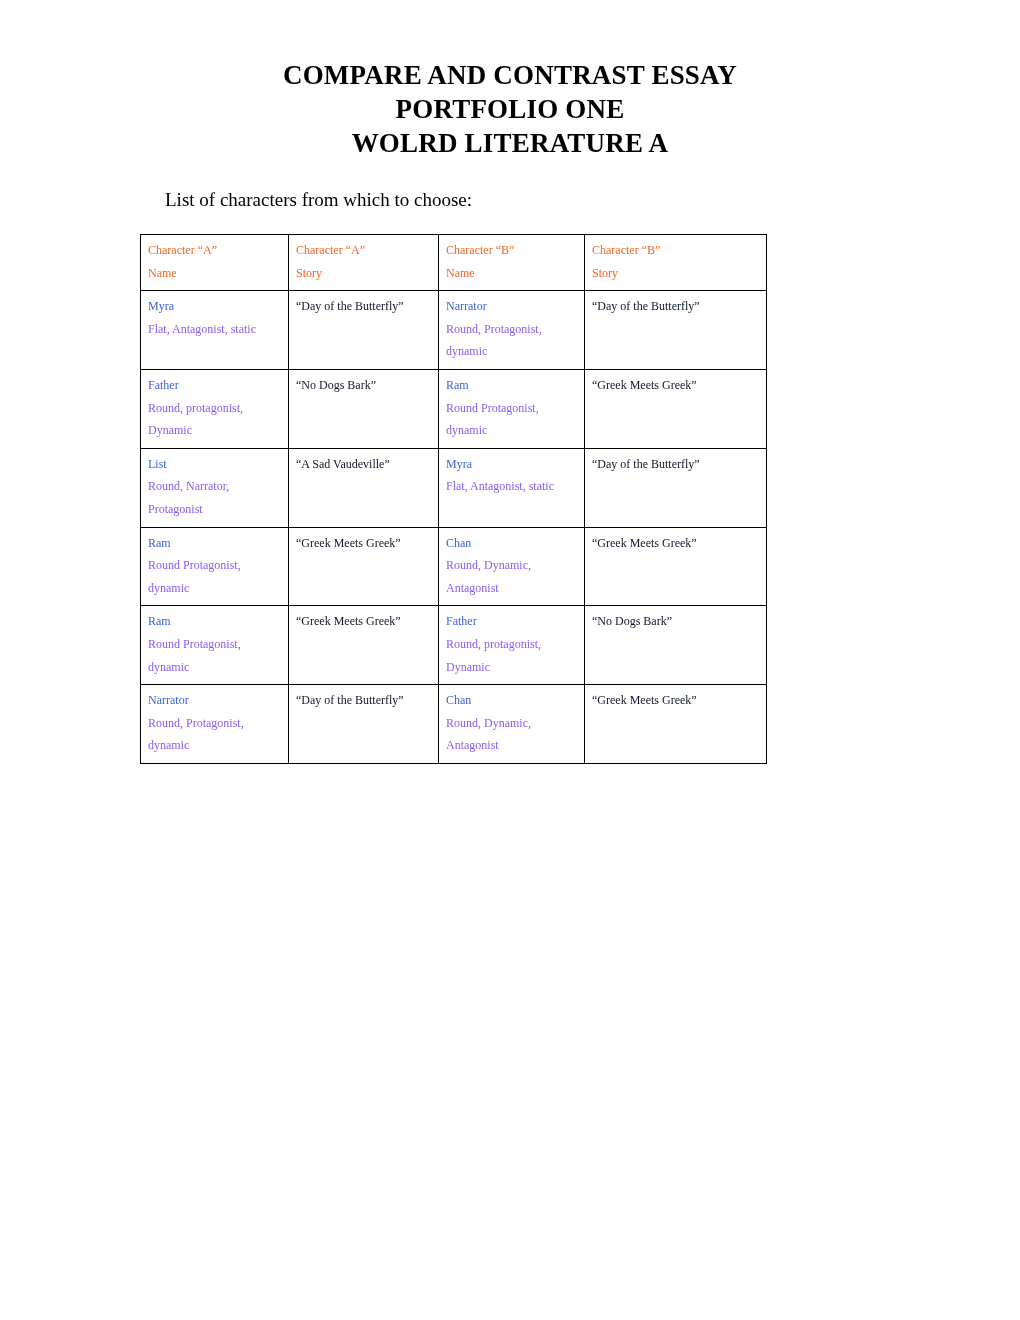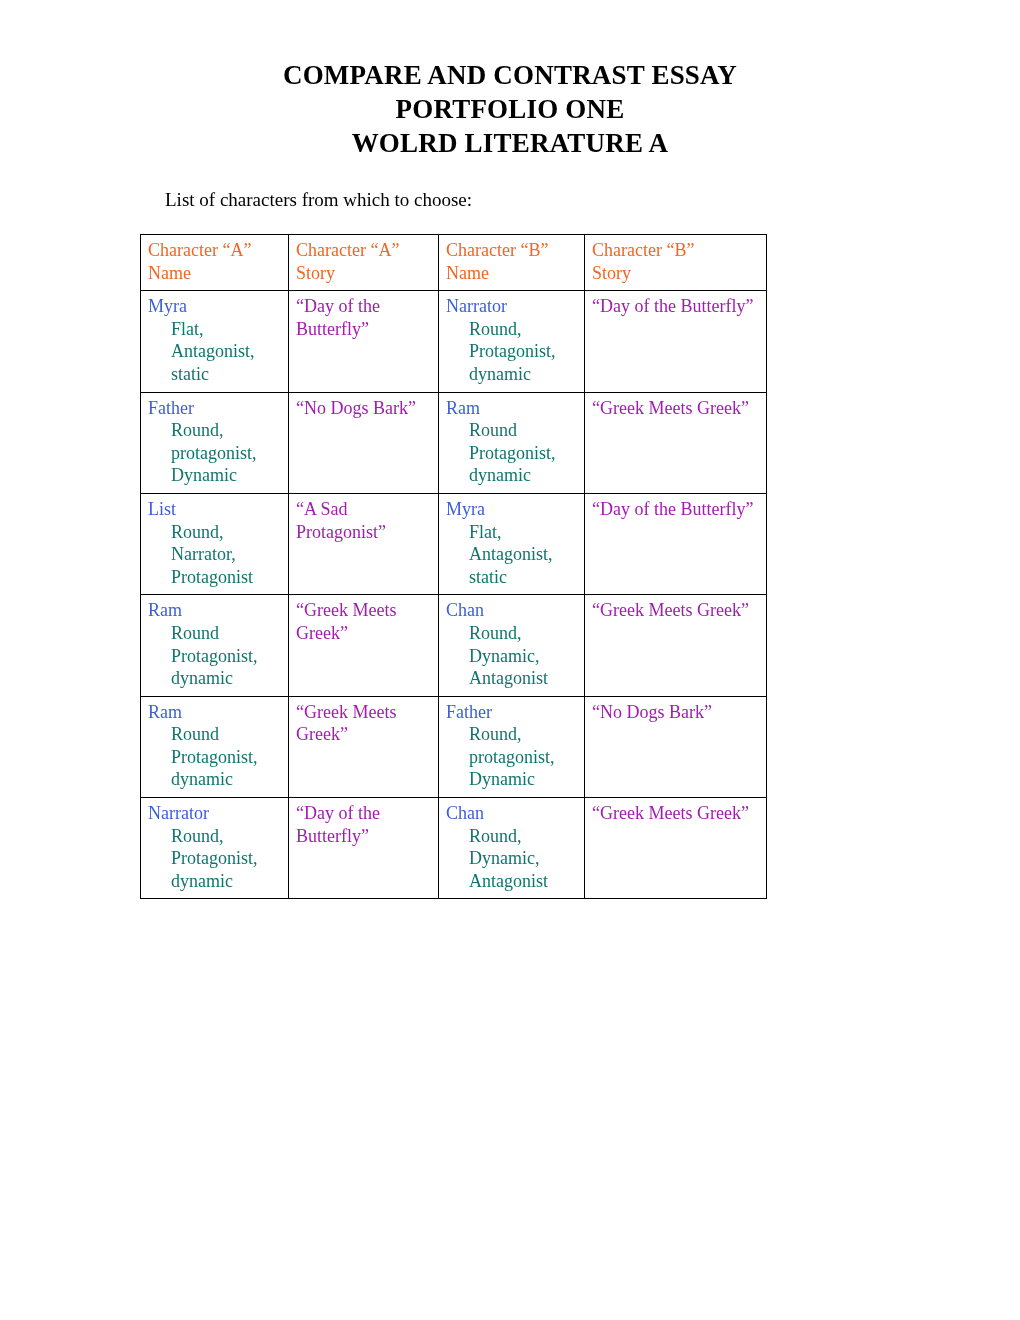--- a/index.html
+++ b/index.html
@@ -58,37 +58,37 @@
     top: 234px;
     width: 626px;
     border-collapse: collapse;
     table-layout: fixed;
   }
   .char-table td,
   .char-table th {
     border: 1.6px solid #000000;
     vertical-align: top;
     padding: 4px 6px 6px 7px;
-    font-size: 18px;
+    font-size: 12px;
     line-height: 22.6px;
     font-weight: normal;
     text-align: left;
   }
   .col-a-name  { width: 148px; }
   .col-a-story { width: 150px; }
   .col-b-name  { width: 146px; }
   .col-b-story { width: 182px; }
 
   .head-cell {
     color: #F26522;
     height: 40px;
   }
   .name-cell    { color: #3B5FD8; }
-  .trait-line   { color: #0f766e; margin-left: 23px; }
-  .story-cell   { color: #a21caf; }
+  .trait-line   { color: #8b5cf6; }
+  .story-cell   { color: #0f172a; }
 
   .cell-name-text { display: block; }
   .cell-traits    { display: block; }
 </style>
 </head>
 <body>
 
 <div class="page">
 
   <div class="title-block">
@@ -149,21 +149,21 @@
             <span class="cell-name-text">Ram</span>
             <span class="cell-traits trait-line">Round Protagonist, dynamic</span>
           </td>
           <td class="story-cell">“Greek Meets Greek”</td>
         </tr>
         <tr>
           <td class="name-cell">
             <span class="cell-name-text">List</span>
             <span class="cell-traits trait-line">Round, Narrator, Protagonist</span>
           </td>
-          <td class="story-cell">“A Sad Protagonist”</td>
+          <td class="story-cell">“A Sad Vaudeville”</td>
           <td class="name-cell">
             <span class="cell-name-text">Myra</span>
             <span class="cell-traits trait-line">Flat, Antagonist, static</span>
           </td>
           <td class="story-cell">“Day of the Butterfly”</td>
         </tr>
         <tr>
           <td class="name-cell">
             <span class="cell-name-text">Ram</span>
             <span class="cell-traits trait-line">Round Protagonist, dynamic</span>

